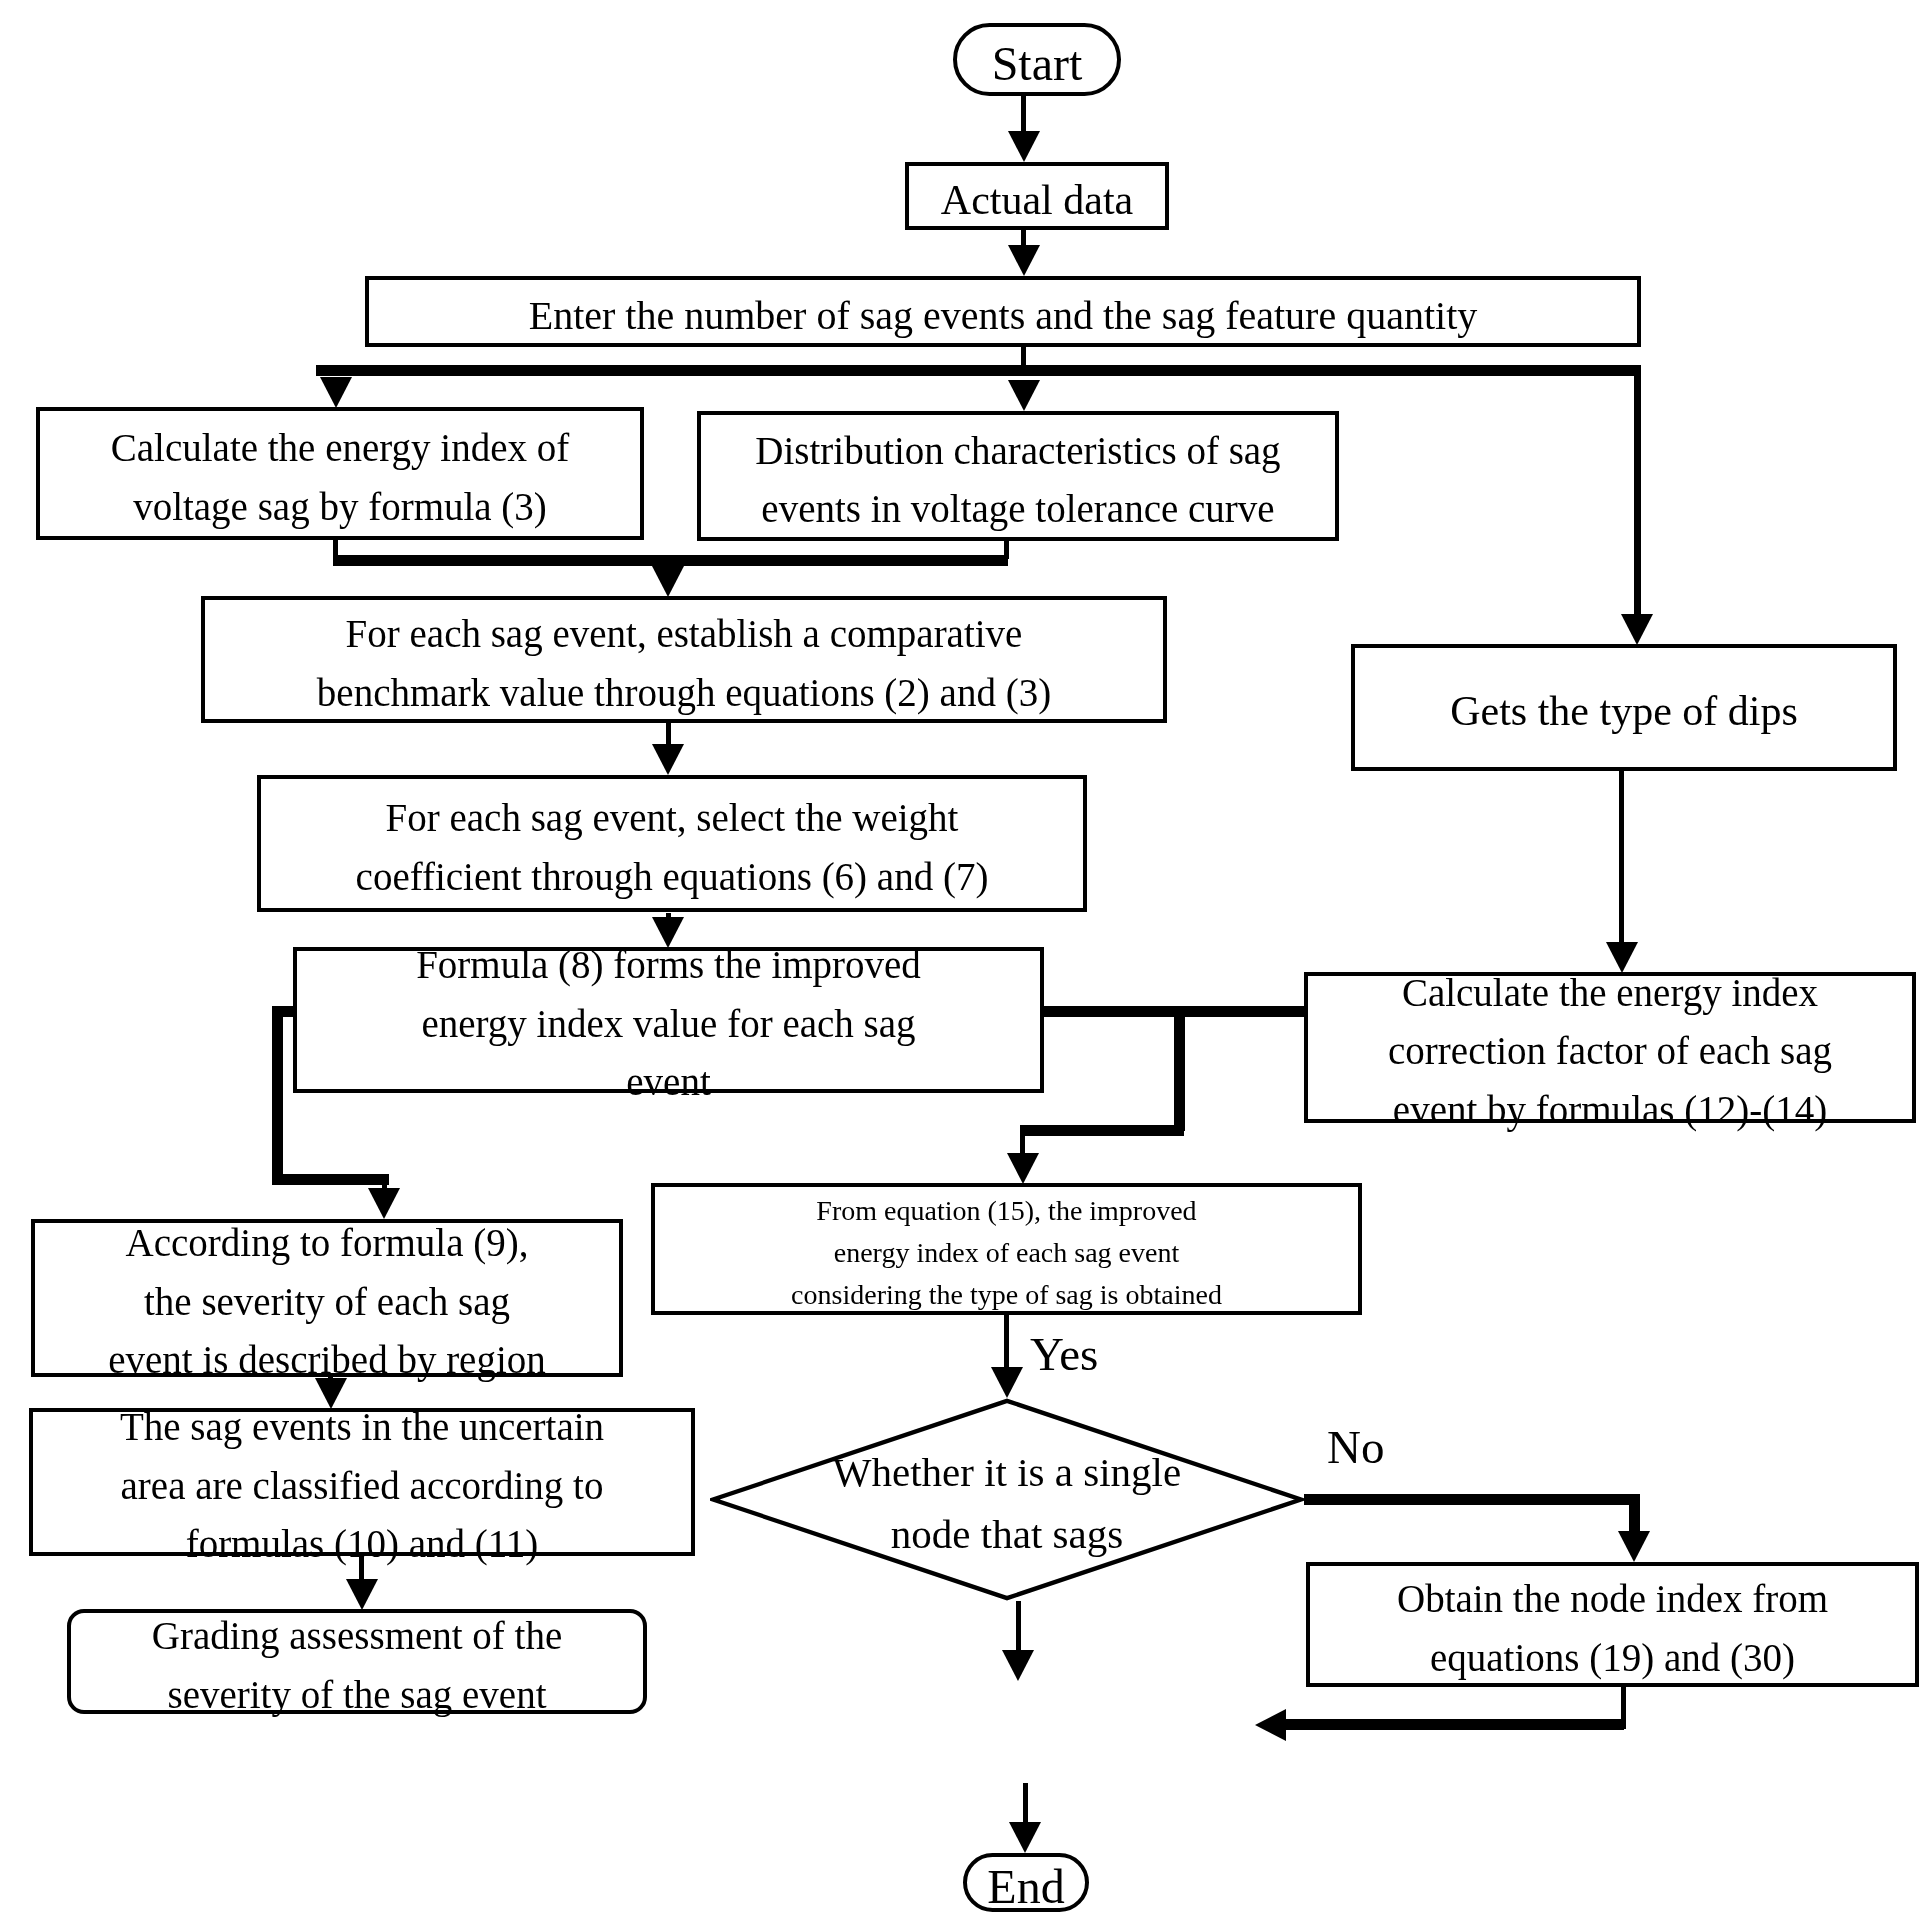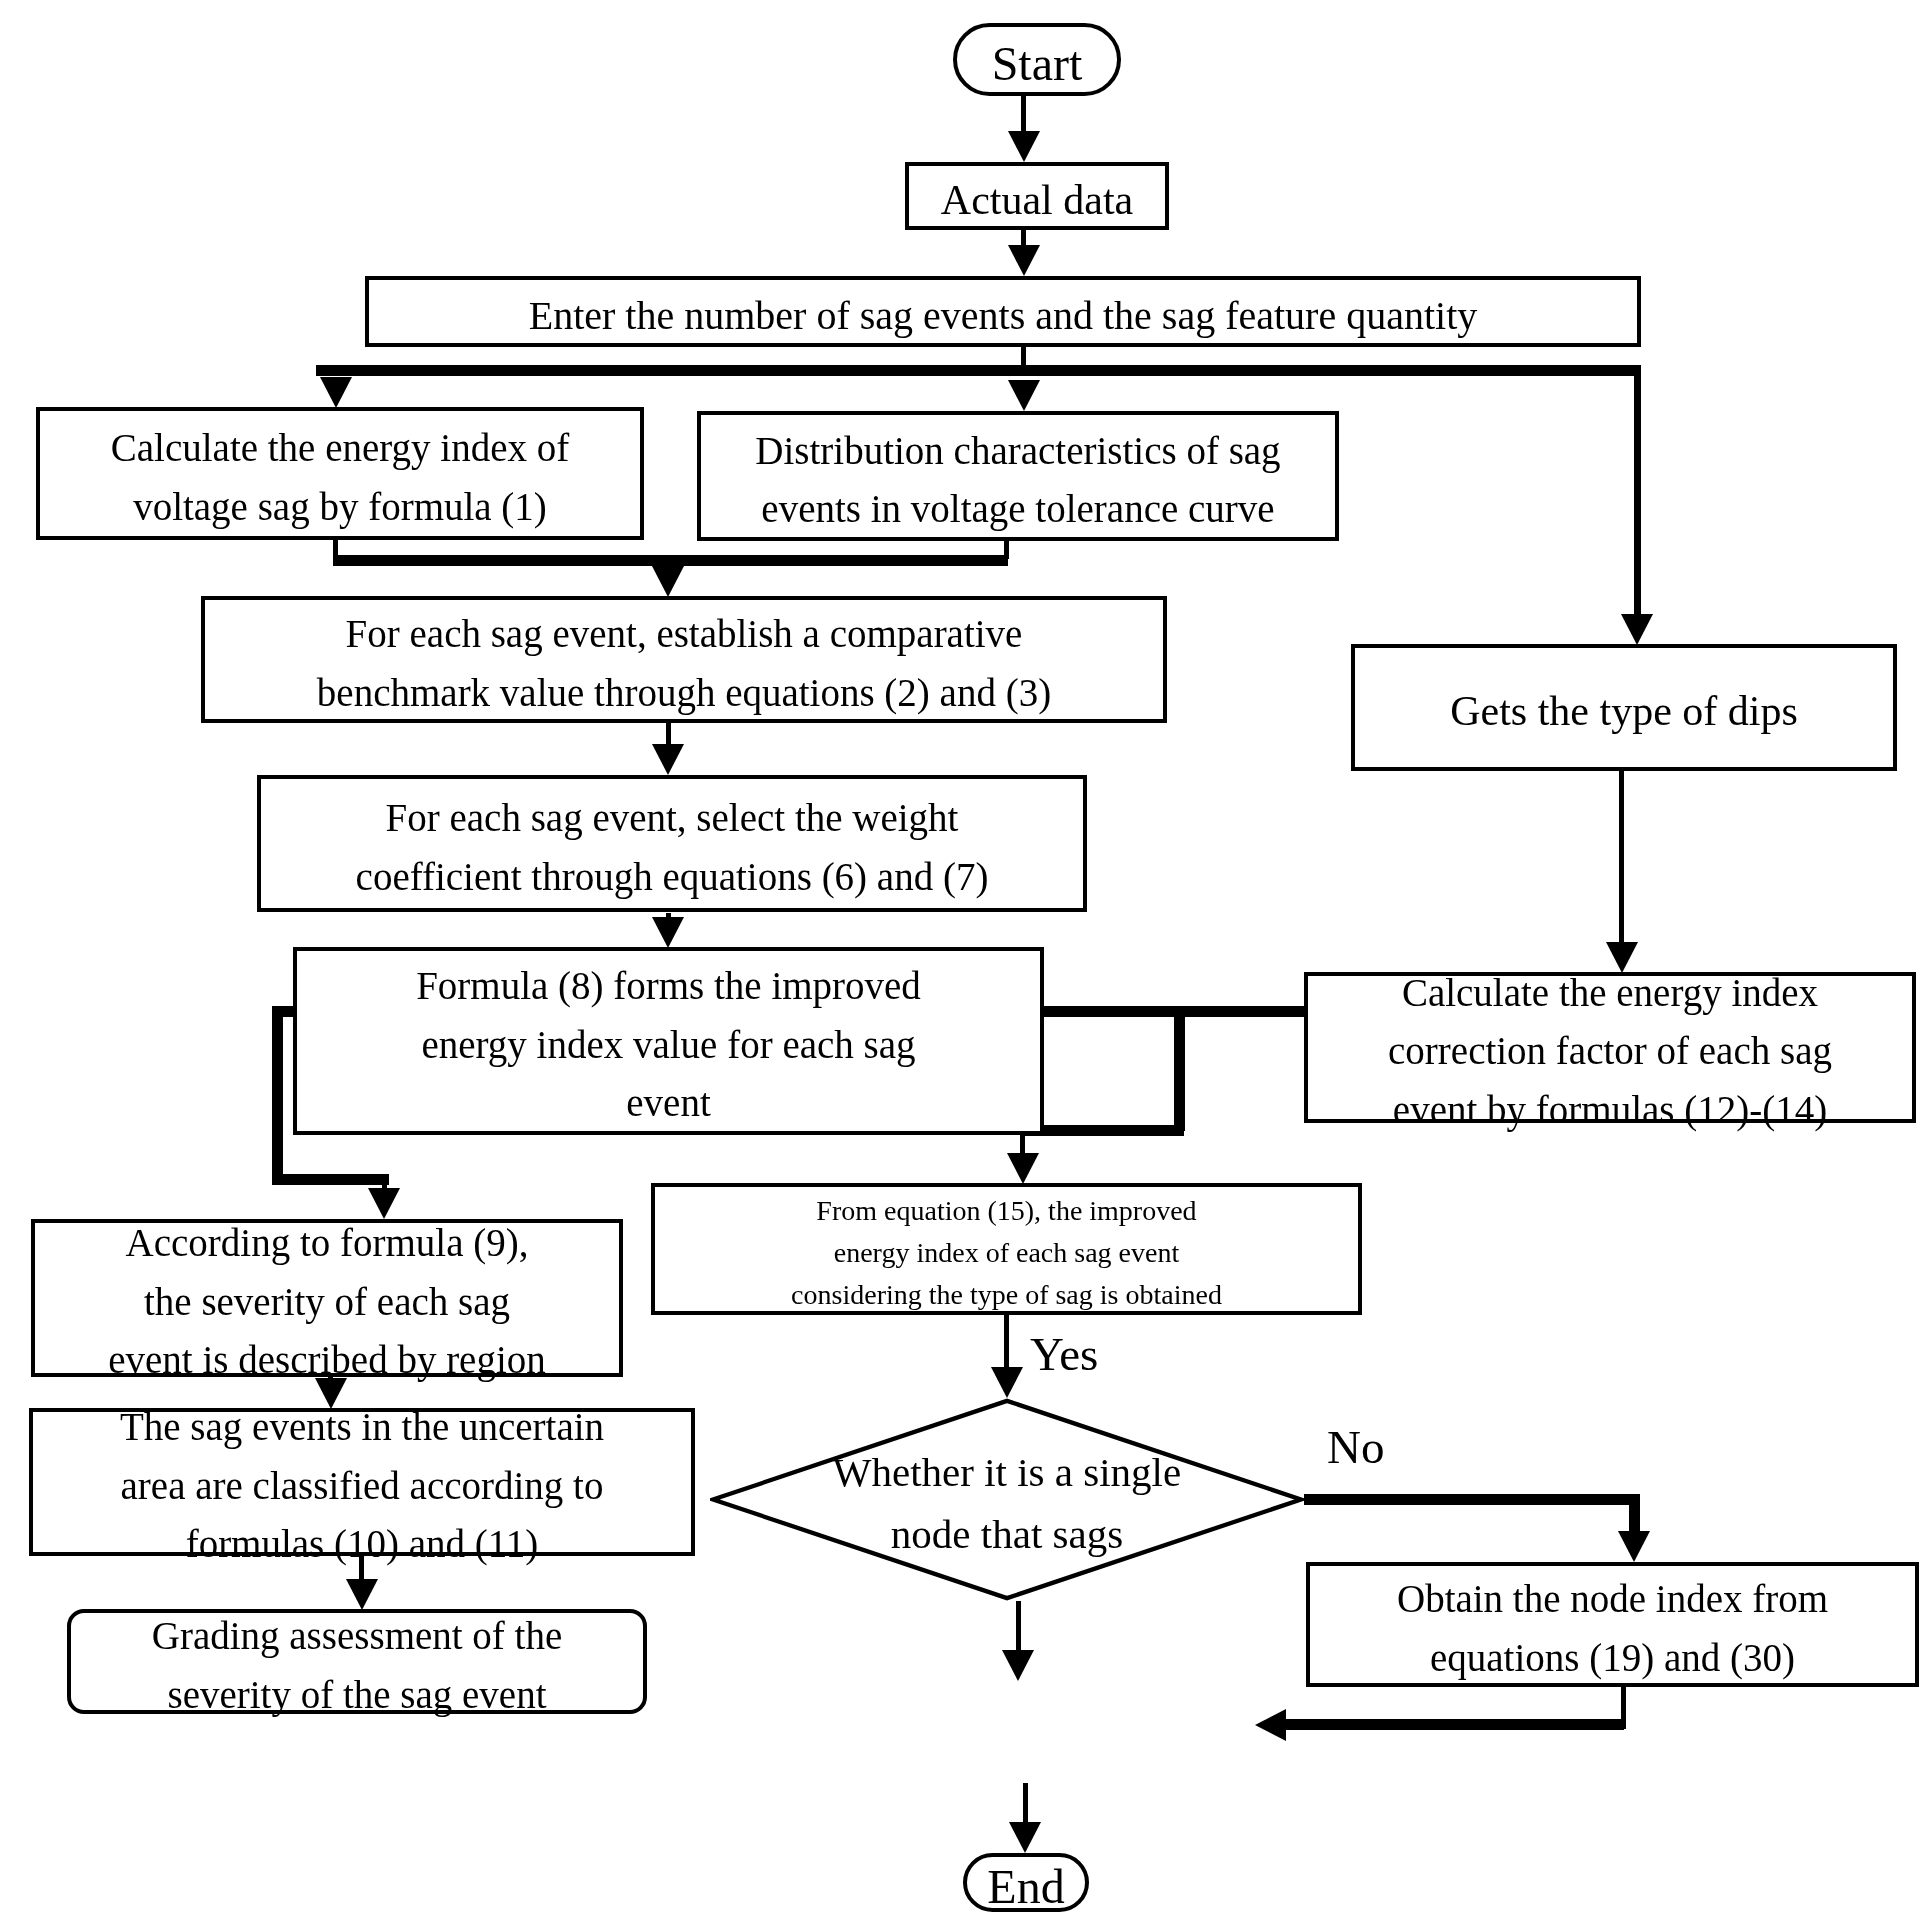--- a/index.html
+++ b/index.html
@@ -29,21 +29,21 @@
 
   
   #n-start      { left:953px; top:23px;   width:168px;  height:73px; font-size:48px; }
   #n-actual     { left:905px; top:162px;  width:264px;  height:68px; font-size:42px; }
   #n-enter      { left:365px;  top:276px;  width:1276px; height:71px; font-size:40px; }
   #n-calc       { left:36px;   top:407px;  width:608px; height:133px; font-size:39px; }
   #n-dist       { left:697px; top:411px;  width:642px; height:130px; font-size:39px; }
   #n-getsdips   { left:1351px; top:644px; width:546px; height:127px; font-size:42px; }
   #n-establish  { left:201px;  top:596px; width:966px; height:127px; font-size:39px; }
   #n-weight     { left:257px;  top:775px; width:830px; height:137px; font-size:39px; }
-  #n-formula8   { left:293px;  top:947px; width:751px; height:188px; font-size:39px; }
+  #n-formula8   { left:293px;  top:947px; width:751px; height:146px; font-size:39px; }
   #n-correction { left:1304px; top:972px; width:612px; height:151px; font-size:39px; }
   #n-according  { left:31px;   top:1219px; width:592px; height:158px; font-size:39px; }
   #n-fromeq15   { left:651px; top:1183px; width:711px; height:132px; font-size:28px; }
   #n-uncertain  { left:29px;   top:1408px; width:666px; height:148px; font-size:39px; }
   #n-grading    { left:67px;  top:1609px; width:580px; height:105px; font-size:39px;border-radius:17px; }
   #n-obtain     { left:1306px; top:1562px; width:613px; height:125px; font-size:39px; }
   #n-sort       { left:813px; top:1680px; width:442px;  height:103px; font-size:39px; }
   #n-end        { left:963px; top:1853px; width:126px;  height:59px; font-size:48px; }
   #lbl-yes      { left:1030px; top:1327px; }
   #lbl-no       { left:1327px; top:1420px; }
@@ -124,21 +124,21 @@
   <div id="n-actual" class="box">
     <span class="node-text">Actual data</span>
   </div>
 
   <div id="n-enter" class="box">
     <span class="node-text">Enter the number of sag events and the sag feature quantity</span>
   </div>
 
   <div id="n-calc" class="box">
     <span class="node-text">Calculate the energy index of
-voltage sag by formula (1)</span>
+voltage sag by formula (3)</span>
   </div>
 
   <div id="n-getsdips" class="box">
     <span class="node-text">Gets the type of dips</span>
   </div>
 
   <div id="n-dist" class="box">
     <span class="node-text">Distribution characteristics of sag
 events in voltage tolerance curve</span>
   </div>

